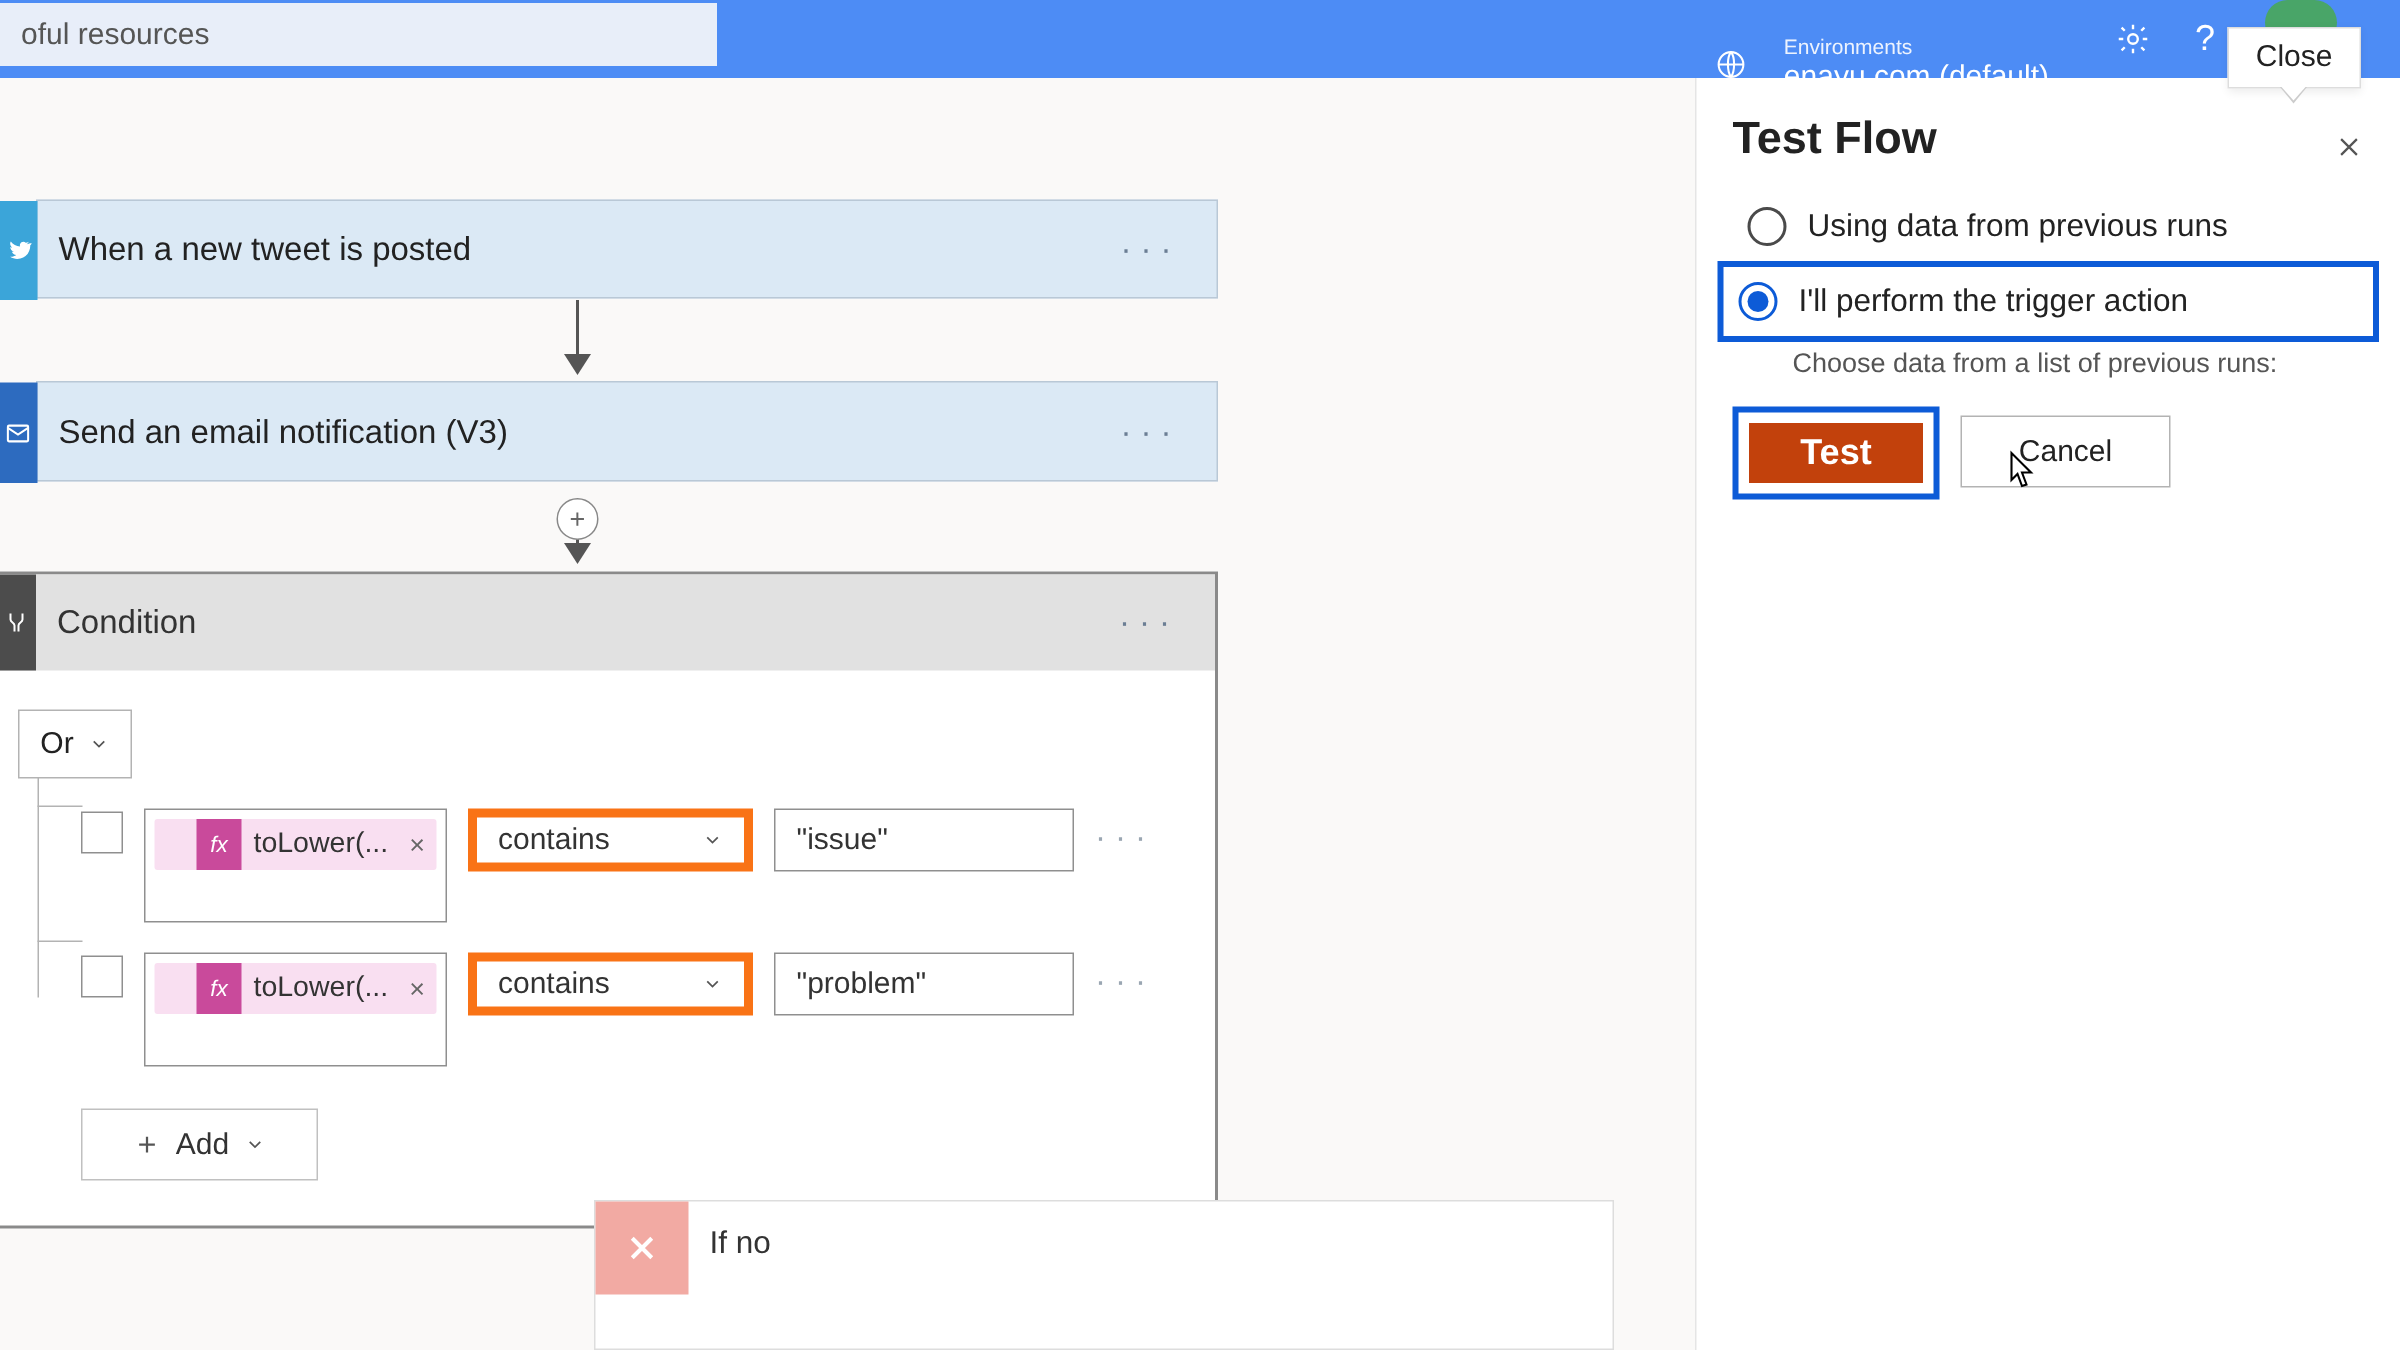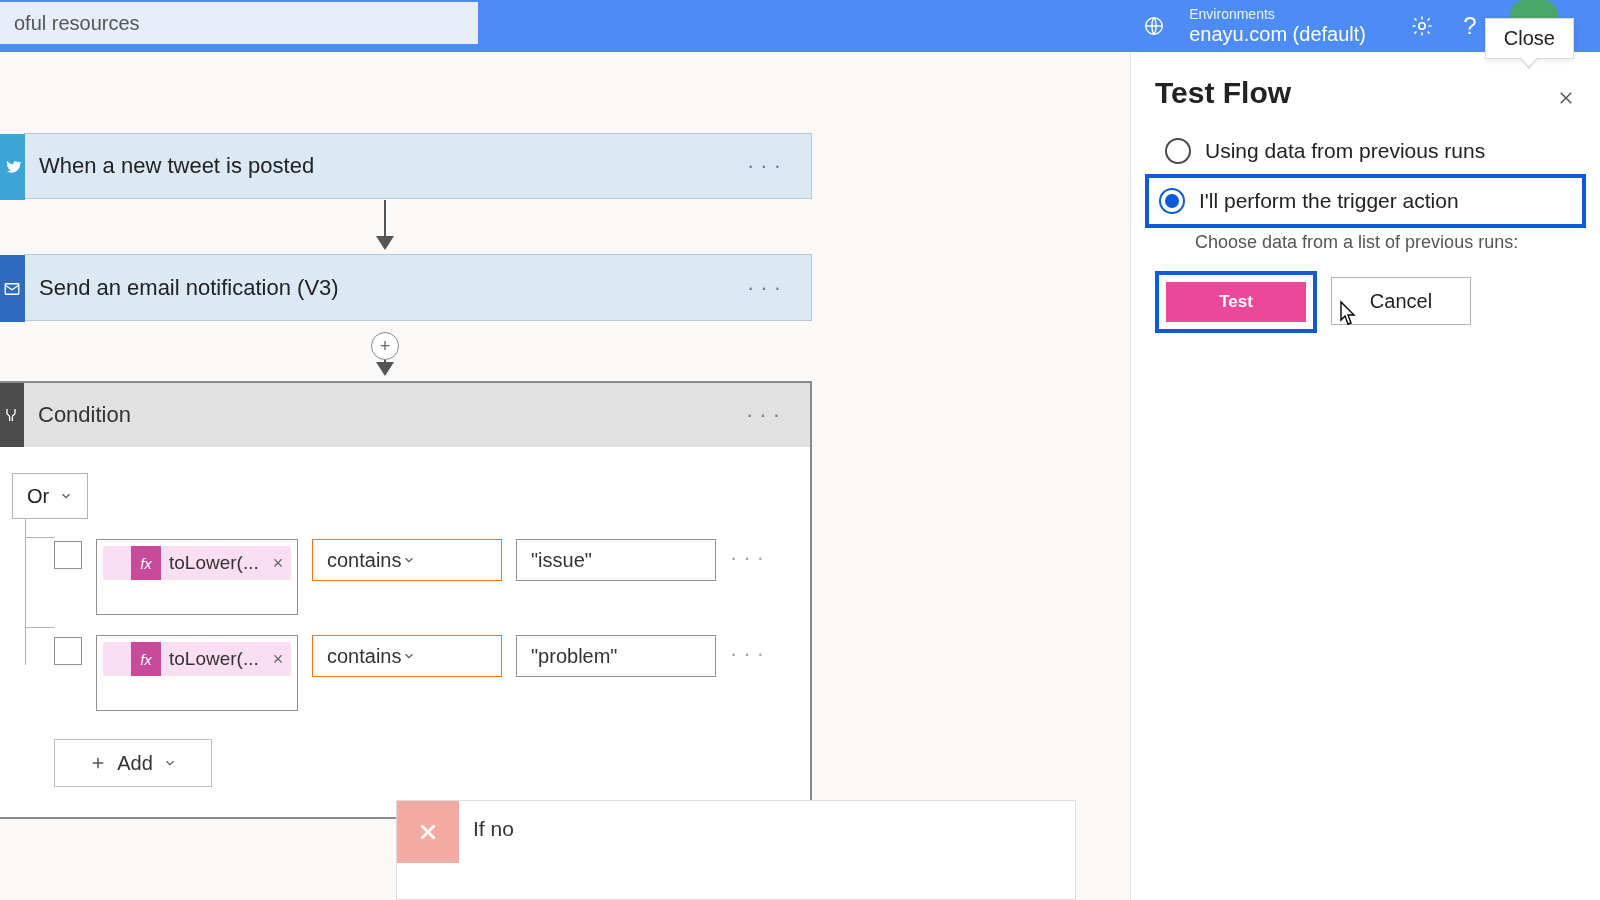--- a/index.html
+++ b/index.html
@@ -1,21 +1,21 @@
 <!DOCTYPE html>
 <html><head>
   <meta charset="utf-8">
   <style>
     * { margin: 0; padding: 0; box-sizing: border-box; font-family: "Segoe UI", Arial, sans-serif; }
     body { width: 1600px; height: 900px; overflow: hidden; background: #faf9f8; position: relative; }
     
     
     .topbar { position: absolute; top: 0; left: 0; right: 0; height: 52px; background: #4d8cf5; display: flex; align-items: center; color: #fff; }
     .search-box { position: absolute; left: 0; top: 2px; width: 478px; height: 42px; background: #e8eef9; display: flex; align-items: center; padding: 0 14px; color: #555; font-size: 20px; }
-    .env-area { position: absolute; right: 234px; top: 0; height: 52px; display: flex; align-items: center; gap: 23px; color: #fff; }
+    .env-area { position: absolute; right: 234px; top: 17px; height: 52px; display: flex; align-items: center; gap: 23px; color: #fff; }
     .env-icon { width: 24px; height: 24px; display: flex; align-items: center; justify-content: center; }
     .env-texts { display: flex; flex-direction: column; line-height: 1.1; }
     .env-label { font-size: 14px; opacity: 0.9; }
     .env-name { font-size: 20px; }
     .topbar-icon { position: absolute; width: 28px; height: 28px; color: #fff; display: flex; align-items: center; justify-content: center; }
     .gear { right: 164px; top: 12px; }
     .help { right: 116px; top: 12px; font-size: 24px; }
     .avatar-blob { position: absolute; right: 42px; top: 0; width: 48px; height: 30px; background: #49a568; border-radius: 999px; }
     
     .close-tooltip { position: absolute; right: 26px; top: 18px; background: #fff; border: 1px solid #ddd; padding: 8px 18px; font-size: 20px; color: #222; box-shadow: 0 2px 6px rgba(0,0,0,.08); z-index: 90; }
@@ -56,21 +56,21 @@
     .hline.a { top: 18px; }
     .hline.b { top: 108px; }
 
     .row { display: flex; align-items: flex-start; gap: 14px; margin-left: 42px; margin-top: 20px; position: relative; }
     .row .chk { width: 28px; height: 28px; border: 1px solid #8f8f8f; background: #fff; margin-top: 2px; flex-shrink: 0; }
     .tokenbox { width: 202px; height: 76px; border: 1px solid #8f8f8f; background: #fff; padding: 6px; display: flex; align-items: flex-start; }
     .chip { display: inline-flex; align-items: center; background: #f9dff1; height: 34px; border-radius: 2px; padding-left: 28px; }
     .chip-ic { width: 30px; height: 100%; background: #c94a9b; color: #fff; display: flex; align-items: center; justify-content: center; font-size: 15px; font-style: italic; }
     .chip-txt { font-size: 19px; color: #333; padding: 0 6px 0 8px; }
     .chip-x { font-size: 18px; color: #666; padding: 0 8px; cursor: pointer; }
-    .opselect { width: 190px; height: 42px; border: 1px solid #f97316; background: #fff; display: flex; align-items: center; padding: 0 14px; font-size: 20px; color: #333; }
+    .opselect { width: 190px; height: 42px; border: 6px solid #f97316; background: #fff; display: flex; align-items: center; justify-content: space-between; padding: 0 14px; font-size: 20px; color: #333; }
     .valbox { width: 200px; height: 42px; border: 1px solid #8f8f8f; background: #fff; display: flex; align-items: center; padding: 0 14px; font-size: 20px; color: #333; }
     .row-menu { color: #9aa6b2; letter-spacing: 6px; font-size: 22px; margin-top: 6px; cursor: pointer; }
 
     .add-btn { width: 158px; height: 48px; border: 1px solid #c0c0c0; background: #fff; display: flex; align-items: center; justify-content: center; gap: 10px; font-size: 20px; color: #333; margin-left: 42px; margin-top: 28px; }
 
     .ifno-card { position: absolute; left: 396px; top: 800px; width: 680px; height: 100px; border: 1px solid #ddd; background: #fff; padding-left: 28px; }
     .ifno-ic { position: absolute; left: 0; top: 0; width: 62px; height: 62px; background: #f2aaa3; display: flex; align-items: center; justify-content: center; }
     .ifno-text { position: absolute; left: 76px; top: 16px; font-size: 21px; color: #333; }
 
     
@@ -81,21 +81,21 @@
     .radio-row { display: flex; align-items: center; gap: 14px; padding: 10px 10px; }
     .radio-row.highlighted { border: 4px solid #0d5bd7; margin-left: -10px; margin-right: -10px; }
     .radio-outer { width: 26px; height: 26px; border: 2px solid #4a4a4a; border-radius: 50%; display: flex; align-items: center; justify-content: center; flex-shrink: 0; }
     .radio-outer.sel { border-color: #0d5bd7; }
     .radio-inner { width: 14px; height: 14px; background: #0d5bd7; border-radius: 50%; }
     .radio-label { font-size: 21px; color: #222; }
     .sub-hint { font-size: 18px; color: #555; margin-left: 40px; margin-top: 4px; margin-bottom: 18px; }
 
     .btn-row { display: flex; gap: 14px; margin-top: 8px; }
     .btn-primary-wrap { border: 4px solid #0d5bd7; padding: 7px; }
-    .btn-primary { width: 140px; height: 40px; background: #ec4899; color: #fff; font-size: 17px; font-weight: 600; display: flex; align-items: center; justify-content: center; border: none; }
+    .btn-primary { width: 116px; height: 40px; background: #c2410c; color: #fff; font-size: 24px; font-weight: 600; display: flex; align-items: center; justify-content: center; border: none; }
     .btn-secondary { width: 140px; height: 48px; background: #fff; color: #222; font-size: 20px; border: 1px solid #b3b3b3; display: flex; align-items: center; justify-content: center; margin-top: 6px; }
 
     .cursor-icon { position: absolute; right: 240px; top: 300px; pointer-events: none; z-index: 120; }
 
     svg { display: block; }
   </style>
 </head>
 <body>
 
 <div class="topbar">

